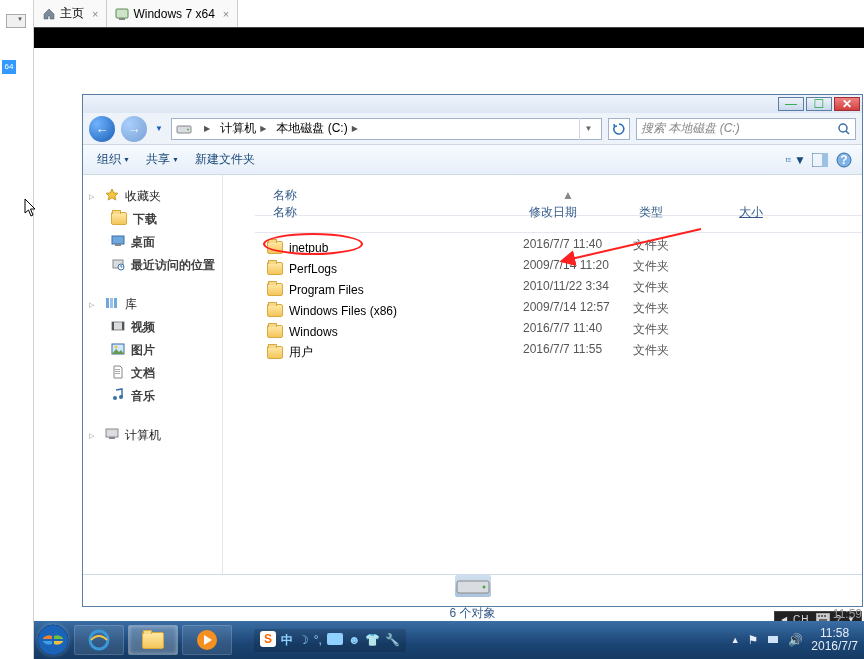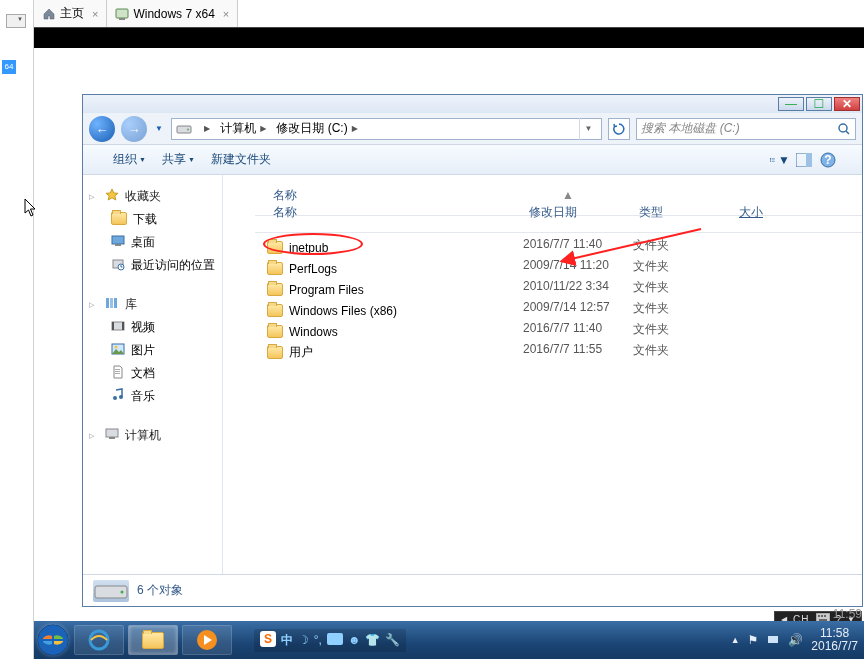--- a/index.html
+++ b/index.html
@@ -36,55 +36,55 @@
   .address-bar { flex: 1; height: 22px; border: 1px solid #9fb4cc; background: #fff; display: flex; align-items: center; padding: 0 4px; gap: 0; }
   .ab-icon { width: 16px; height: 16px; margin-right: 4px; }
   .ab-part { padding: 0 6px 0 4px; height: 100%; display: flex; align-items: center; position: relative; }
   .ab-part .ab-arrow { font-size: 8px; color: #555; margin-left: 4px; }
   .ab-end { flex: 1; }
   .ab-dd { width: 18px; height: 22px; border-left: 1px solid #cfd7e3; display:flex;align-items:center;justify-content:center;color:#666;font-size:8px; }
   .refresh-btn { width: 22px; height: 22px; border: 1px solid #9fb4cc; background: #fff; display:flex;align-items:center;justify-content:center; }
   .search-box { width: 220px; height: 22px; border: 1px solid #9fb4cc; background: #fff; display: flex; align-items: center; padding: 0 4px; color: #888; position: relative; }
   .search-box .s-icon { position: absolute; right: 4px; top: 3px; }
 
-  .toolbar-row { height: 30px; display: flex; align-items: center; gap: 4px; padding: 0 24px; background: linear-gradient(#f7fbff,#e6eef8); border-bottom: 1px solid #d0dae6; }
+  .toolbar-row { height: 30px; display: flex; align-items: center; gap: 4px; padding: 0 8px; background: linear-gradient(#f7fbff,#e6eef8); border-bottom: 1px solid #d0dae6; }
   .tb-item { display: flex; align-items: center; gap: 2px; padding: 3px 6px; color: #1b4a7a; }
   .tb-item .dd { font-size: 7px; color: #1b4a7a; }
   .tb-spacer { flex: 1; }
   .tb-icon { width: 20px; height: 20px; display:flex;align-items:center;justify-content:center; color:#1b4a7a;}
 
   .explorer-body { flex: 1; display: flex; min-height: 0; gap: 32px; }
   .nav-pane { width: 140px; border-right: 1px solid #e0e6ee; padding: 10px 6px; overflow-y: auto; }
   .nav-group { margin-bottom: 16px; }
   .nav-header { display: flex; align-items: center; gap: 6px; padding: 3px 0; }
   .nav-header .chev { font-size: 7px; color: #888; width: 10px; }
   .nav-header .lbl { color: #222; }
   .nav-item { display: flex; align-items: center; gap: 6px; padding: 3px 0 3px 22px; }
-  .nav-item .lbl { color: #000000; }
+  .nav-item .lbl { color: #404040; font-weight: bold; }
 
   .file-pane { flex: 1; display: flex; flex-direction: column; position: relative; }
   .col-headers { height: 41px; display: flex; align-items: center; border-bottom: 1px solid #e4e8ee; padding-left: 12px; color: #355b8a; }
   .col { padding: 0 6px; }
   .col.name { width: 256px; display:flex;align-items:center;gap:4px; }
   .col.date { width: 110px; }
   .col.type { width: 100px; }
   .col.size { width: 80px; text-decoration: underline; }
   .file-list { flex: 1; padding-top: 4px; position: relative; }
   .file-row { height: 21px; display: flex; padding-left: 12px; }
   .file-row .fc-name { width: 256px; display: flex; align-items: center; gap: 6px; }
   .file-row .fc-date { width: 110px; color: #555; }
   .file-row .fc-type { width: 100px; color: #555; }
   .folder-ico { width: 16px; height: 13px; background: linear-gradient(#ffe9a6,#f4c55b); border: 1px solid #d9a93e; border-radius: 1px 2px 2px 2px; position: relative; }
   .folder-ico::before { content: ""; position: absolute; top: -3px; left: 0; width: 7px; height: 3px; background: #f4d98a; border: 1px solid #d9a93e; border-bottom: none; border-radius: 1px 1px 0 0; }
 
   
   .anno-ellipse { position: absolute; left: 218px; top: 2px; width: 100px; height: 22px; border: 2px solid #ff2020; border-radius: 50%; }
   .anno-arrow-svg { position: absolute; left: 296px; top: -14px; }
 
-  .status-bar { height: 32px; border-top: 1px solid #d0dae6; display: flex; align-items: center; padding: 0 10px; gap: 8px; }
+  .status-bar { height: 32px; border-top: 1px solid #d0dae6; display: flex; align-items: center; padding: 0 10px; gap: 8px; flex-direction: column; }
   .sb-icon { width: 36px; height: 22px; background: linear-gradient(#d1e0f0,#aac2dc); border-radius: 2px; position:relative; }
   .sb-text { color: #355b8a; }
 
   
   .vm-langbar { position: absolute; right: 2px; bottom: 2px; height: 16px; background: #222; color: #ddd; display: flex; align-items: center; gap: 6px; padding: 0 6px; border: 1px solid #444; }
   .vm-langbar .lb { font-size: 10px; letter-spacing: 1px; }
 
   
   .taskbar { position: absolute; left: 34px; right: 0; bottom: 0; height: 38px; background: linear-gradient(#3a6ea5, #1b4575 60%, #153a63); display: flex; align-items: center; }
   .start-orb { width: 38px; height: 38px; display:flex;align-items:center;justify-content:center;}
@@ -158,21 +158,21 @@
               </svg>
           </span>
           <span class="ab-part">
             <span class="ab-arrow">▶</span>
           </span>
           <span class="ab-part">
             <span>计算机</span>
               <span class="ab-arrow">▶</span>
           </span>
           <span class="ab-part">
-            <span>修改日期 (C:)</span>
+            <span>本地磁盘 (C:)</span>
               <span class="ab-arrow">▶</span>
           </span>
           <span class="ab-end"></span>
           <span class="ab-dd">▼</span>
         </div>
         <div class="refresh-btn">
           <svg width="14" height="14" viewBox="0 0 14 14">
               <path d="M7 2 A5 5 0 1 1 2.5 4.5" fill="none" stroke="#2a6fb5" stroke-width="1.5"></path>
               <path d="M2 2 L2.5 4.5 L5 4" fill="none" stroke="#2a6fb5" stroke-width="1.5"></path>
             </svg>

